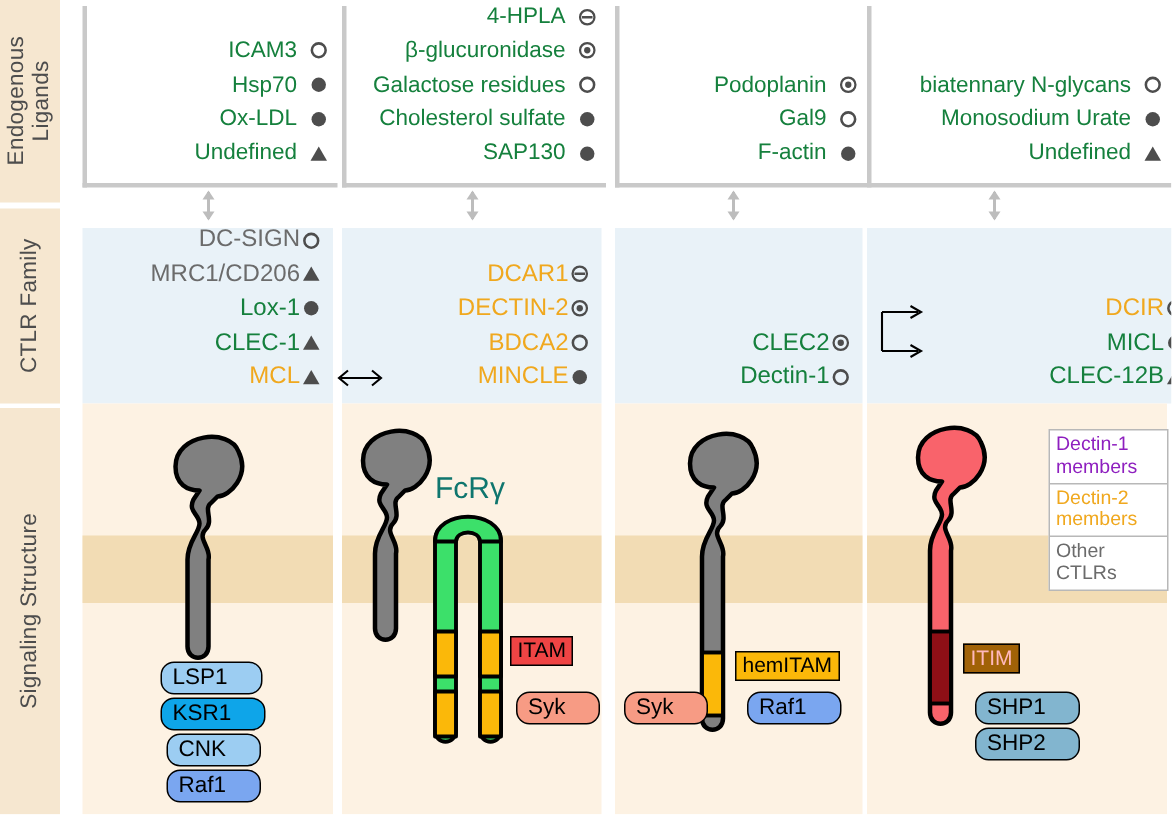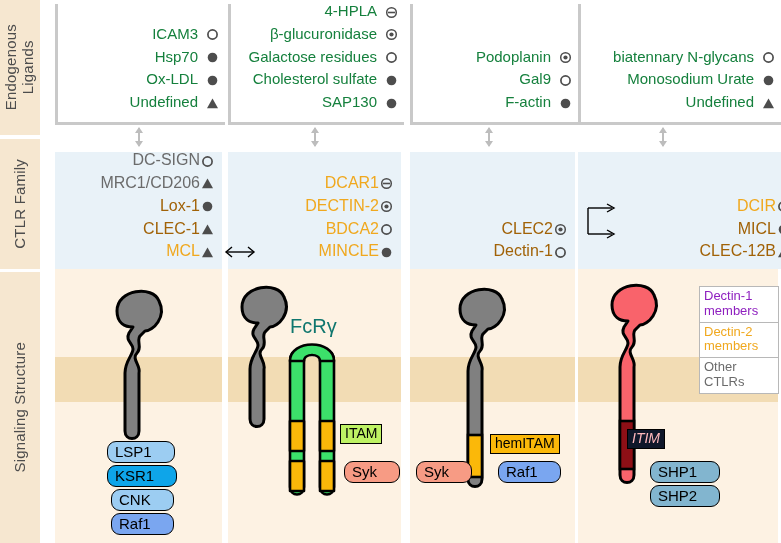--- a/index.html
+++ b/index.html
@@ -27,21 +27,21 @@
      border-left:4.5px solid transparent;border-right:4.5px solid transparent;border-bottom:6px solid #bdbdbd;}
   .downarrow{position:absolute;width:2px;background:#bdbdbd;}
   .downarrow:after{content:"";position:absolute;bottom:-1px;left:-3.5px;
      border-left:4.5px solid transparent;border-right:4.5px solid transparent;border-top:6px solid #bdbdbd;}
 
   
   .ctlrbox{position:absolute;top:152px;height:117px;background:#e9f2f8;}
   .ctlrlist{position:absolute;bottom:6px;right:8px;text-align:right;font-size:16px;line-height:1.42;}
   .crow{display:flex;justify-content:flex-end;align-items:center;gap:0;white-space:nowrap;}
   .c-other{color:#6b6b6b;}
-  .c-d1{color:#a16207;}
+  .c-d1{color:#15803d;}
   .c-d2{color:#f0a81e;}
 
   .sigbox{position:absolute;top:269px;height:274px;background:#fdf2e3;}
   .memb{position:absolute;left:0;right:0;top:88px;height:45px;background:#f2dcb4;}
 
   
   .sigsvg{position:absolute;left:0;top:0;}
 
   .tagbox{position:absolute;font-size:14px;color:#000;border:1.6px solid #000;
           padding:1px 4px 2px 4px;white-space:nowrap;line-height:1.1;}
@@ -332,42 +332,42 @@
         <path d="M92,92 L92,218 C92,228 106,228 106,218 L106,92 C106,78 92,78 92,92 Z" fill="#3ce06a"></path>
         <path d="M62,92 C62,70 106,70 106,92 L92,92 C92,84 76,84 76,92 Z" fill="#3ce06a"></path>
 
         <rect x="62" y="152" width="14" height="30" fill="#fbb809"></rect>
         <rect x="92" y="152" width="14" height="30" fill="#fbb809"></rect>
         <rect x="62" y="192" width="14" height="30" fill="#fbb809"></rect>
         <rect x="92" y="192" width="14" height="30" fill="#fbb809"></rect>
       </g>
     </svg>
     <div class="fcrg" style="left:62px;top:46px;">FcRγ</div>
-    <div class="tagbox" style="left:112px;top:155px;background:#bef264;">ITAM</div>
+    <div class="tagbox" style="left:112px;top:155px;background:#ef4444;">ITAM</div>
     <div class="pill" style="left:116px;top:192px;background:#f79b84;">Syk</div>
   </div>
 
   <div class="sigbox" style="left:410px;width:165px;">
     <div class="memb"></div>
     <svg class="sigsvg" width="165" height="274">
       <path d="M50,40 C50,18 86,14 92,30 C100,46 86,60 78,60 L74,64 C68,68 76,76 70,82 C64,88 74,94 72,102 L72,210 C72,220 58,220 58,210 L58,102 C58,90 66,84 66,78 C66,72 58,70 62,62 L66,56 C58,56 50,52 50,40 Z" fill="#808080" stroke="#000" stroke-width="3" stroke-linejoin="round"></path>
       <rect x="58" y="166" width="14" height="42" fill="#fbb809" stroke="#000" stroke-width="2.6"></rect>
     </svg>
     <div class="tagbox" style="left:80px;top:165px;background:#fbb809;">hemITAM</div>
     <div class="pill" style="left:6px;top:192px;background:#f79b84;">Syk</div>
     <div class="pill" style="left:88px;top:192px;background:#7aa6f0;">Raf1</div>
   </div>
 
   <div class="sigbox" style="left:578px;width:200px;">
     <div class="memb"></div>
     <svg class="sigsvg" width="200" height="274">
       <path d="M34,36 C34,14 70,10 76,26 C84,42 70,56 62,56 L58,60 C52,64 60,72 54,78 C48,84 58,90 56,98 L56,206 C56,216 42,216 42,206 L42,98 C42,86 50,80 50,74 C50,68 42,66 46,58 L50,52 C42,52 34,48 34,36 Z" fill="#f9636b" stroke="#000" stroke-width="3" stroke-linejoin="round"></path>
       <rect x="42" y="152" width="14" height="48" fill="#8e0f16" stroke="#000" stroke-width="2.6"></rect>
     </svg>
-    <div class="tagbox" style="left:49px;top:160px;background:#0f172a;color:#ffb8bc;border-color:#000;font-style:italic;">ITIM</div>
+    <div class="tagbox" style="left:64px;top:160px;background:#a16207;color:#ffb8bc;border-color:#000;">ITIM</div>
     <div class="pill" style="left:72px;top:192px;background:#82b5cf;">SHP1</div>
     <div class="pill" style="left:72px;top:216px;background:#82b5cf;">SHP2</div>
   </div>
 
   <div class="legend">
     <div class="legitem lg1" style="white-space: pre-line;">Dectin-1
 members</div>
     <div class="legitem lg2" style="white-space: pre-line;">Dectin-2
 members</div>
     <div class="legitem lg3" style="white-space: pre-line;">Other

